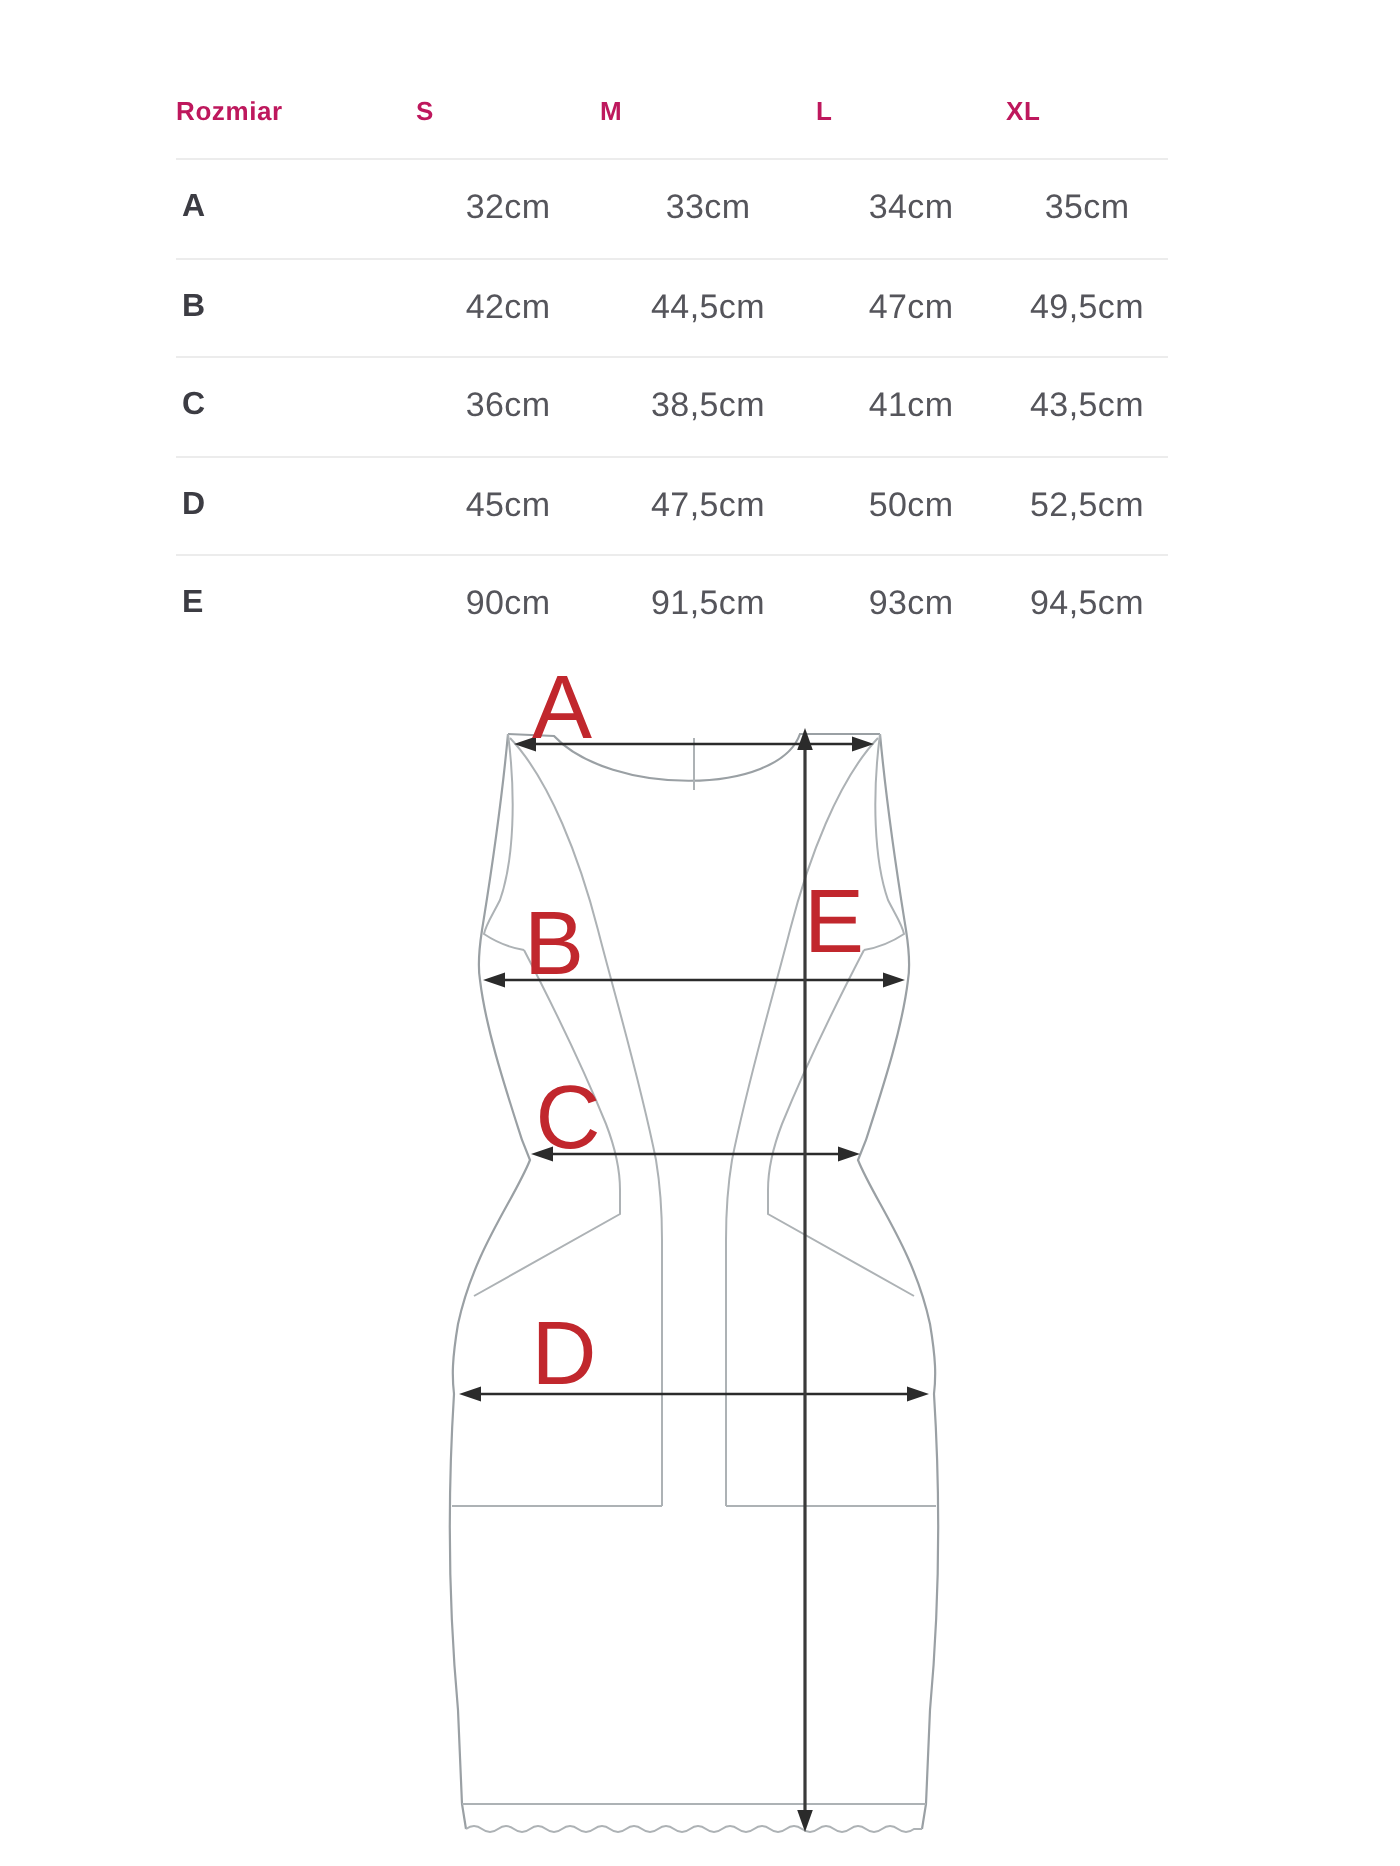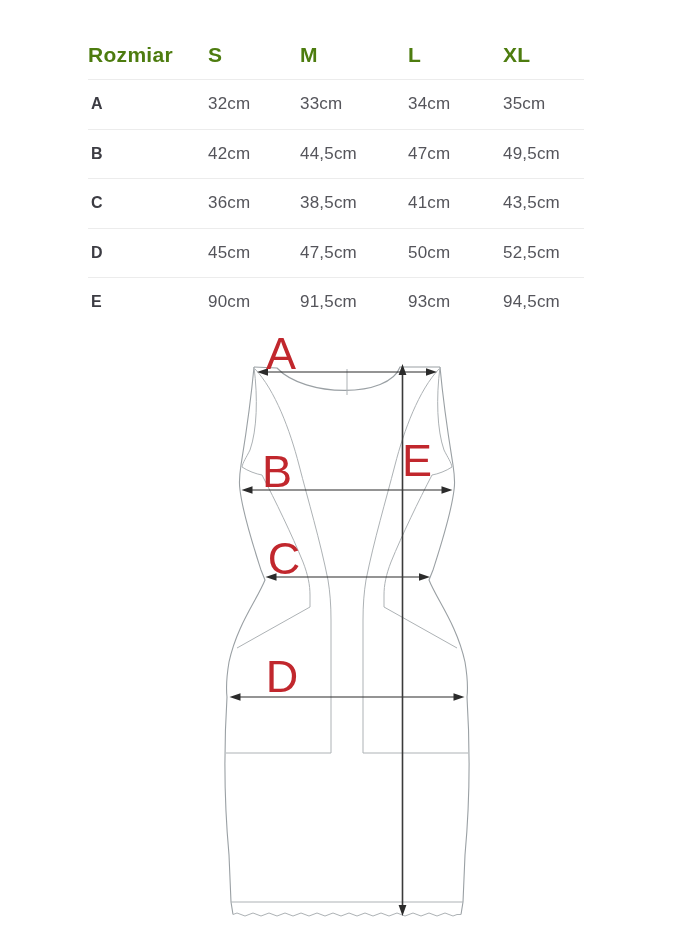--- a/index.html
+++ b/index.html
@@ -16,28 +16,28 @@
   }
   .t-row{
     display:grid;
     grid-template-columns:120px 92px 108px 95px 1fr;
     align-items:center;
     height:48.5px;
   }
   .t-row.header{height:48px;}
   .t-row.body{border-top:1px solid #ececec;}
   .hcell{
-    font-size:21px;font-weight:700;color:#4d7c0f;letter-spacing:.3px;
+    font-size:13px;font-weight:700;color:#be185d;letter-spacing:.3px;
   }
   .rlabel{
     font-size:16px;font-weight:700;color:#3c3c43;letter-spacing:.3px;
     padding-left:3px;
   }
   .vcell{
-    font-size:17px;font-weight:400;color:#55555b;letter-spacing:.2px;
+    font-size:17px;font-weight:400;color:#55555b;letter-spacing:.2px;text-align:center;
   }
   
   svg.diagram{position:absolute;left:0;top:0;}
   .sil{fill:none;stroke:#9aa0a4;stroke-width:1.1;}
   .seam{fill:none;stroke:#adb2b5;stroke-width:1;}
   .meas{stroke:#2b2b2b;stroke-width:1.2;}
   .meas-head{fill:#2b2b2b;stroke:none;}
   .len{stroke:#3a3a3a;stroke-width:1.6;}
   .red-letter{
     font-family:"Liberation Sans", sans-serif;

